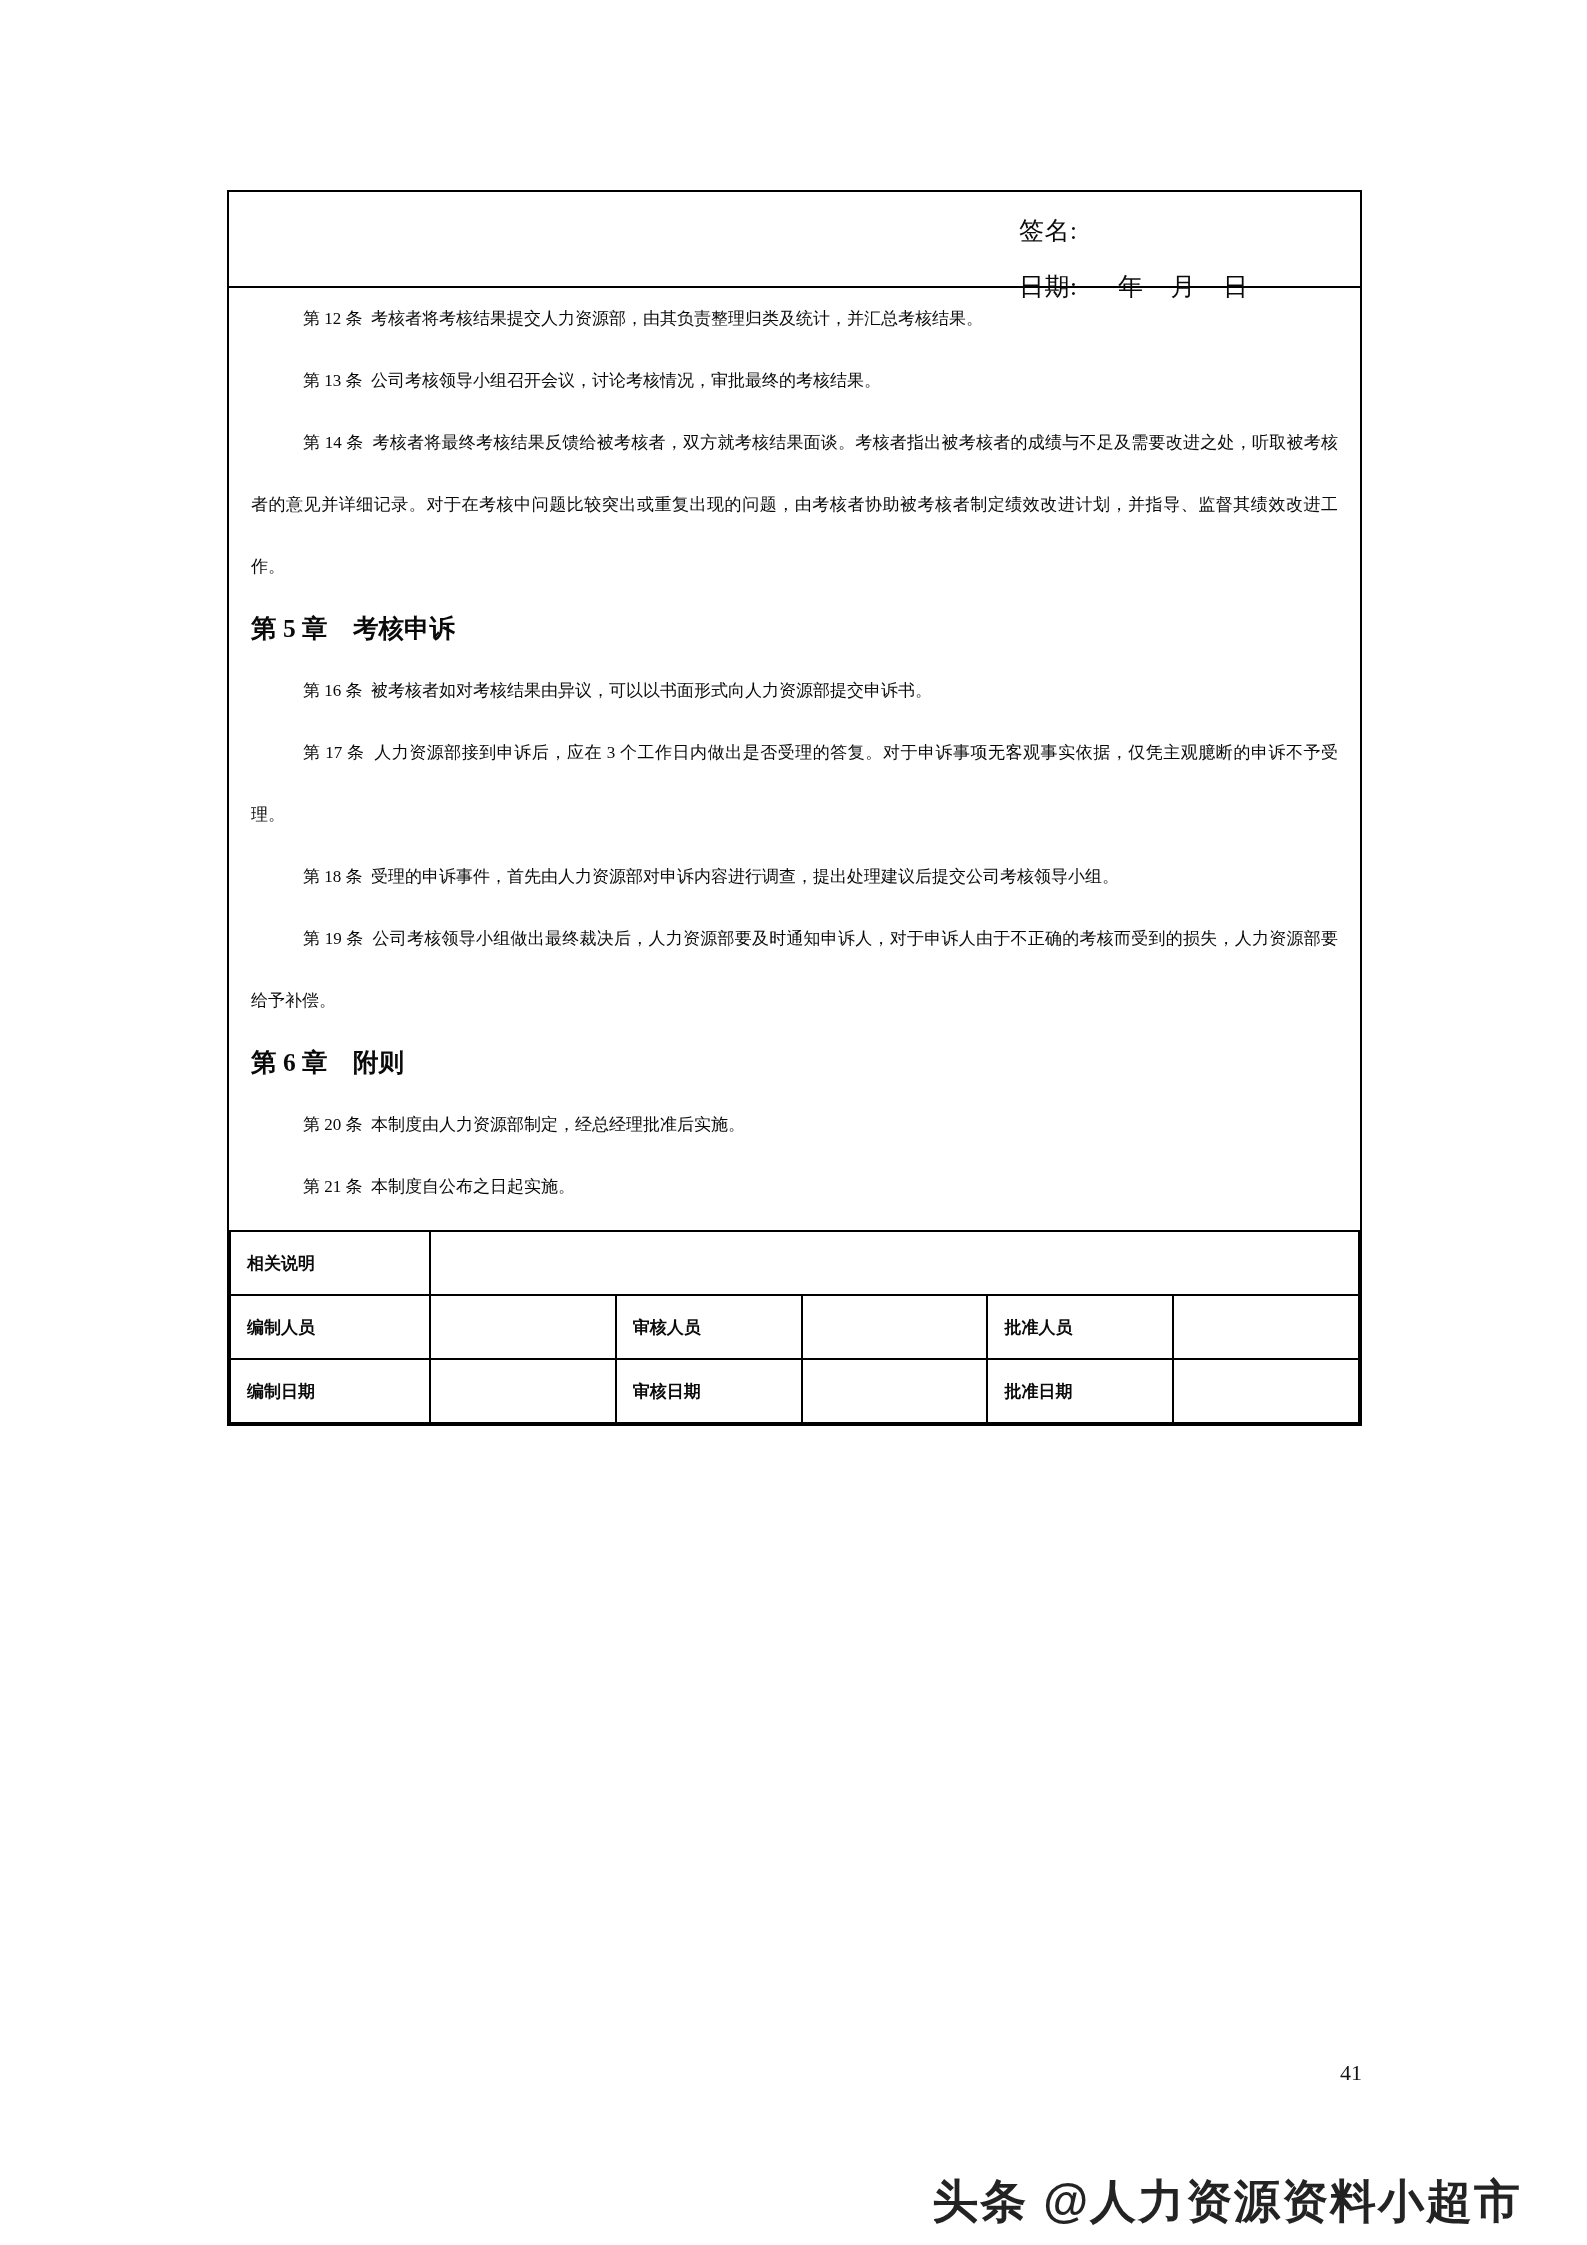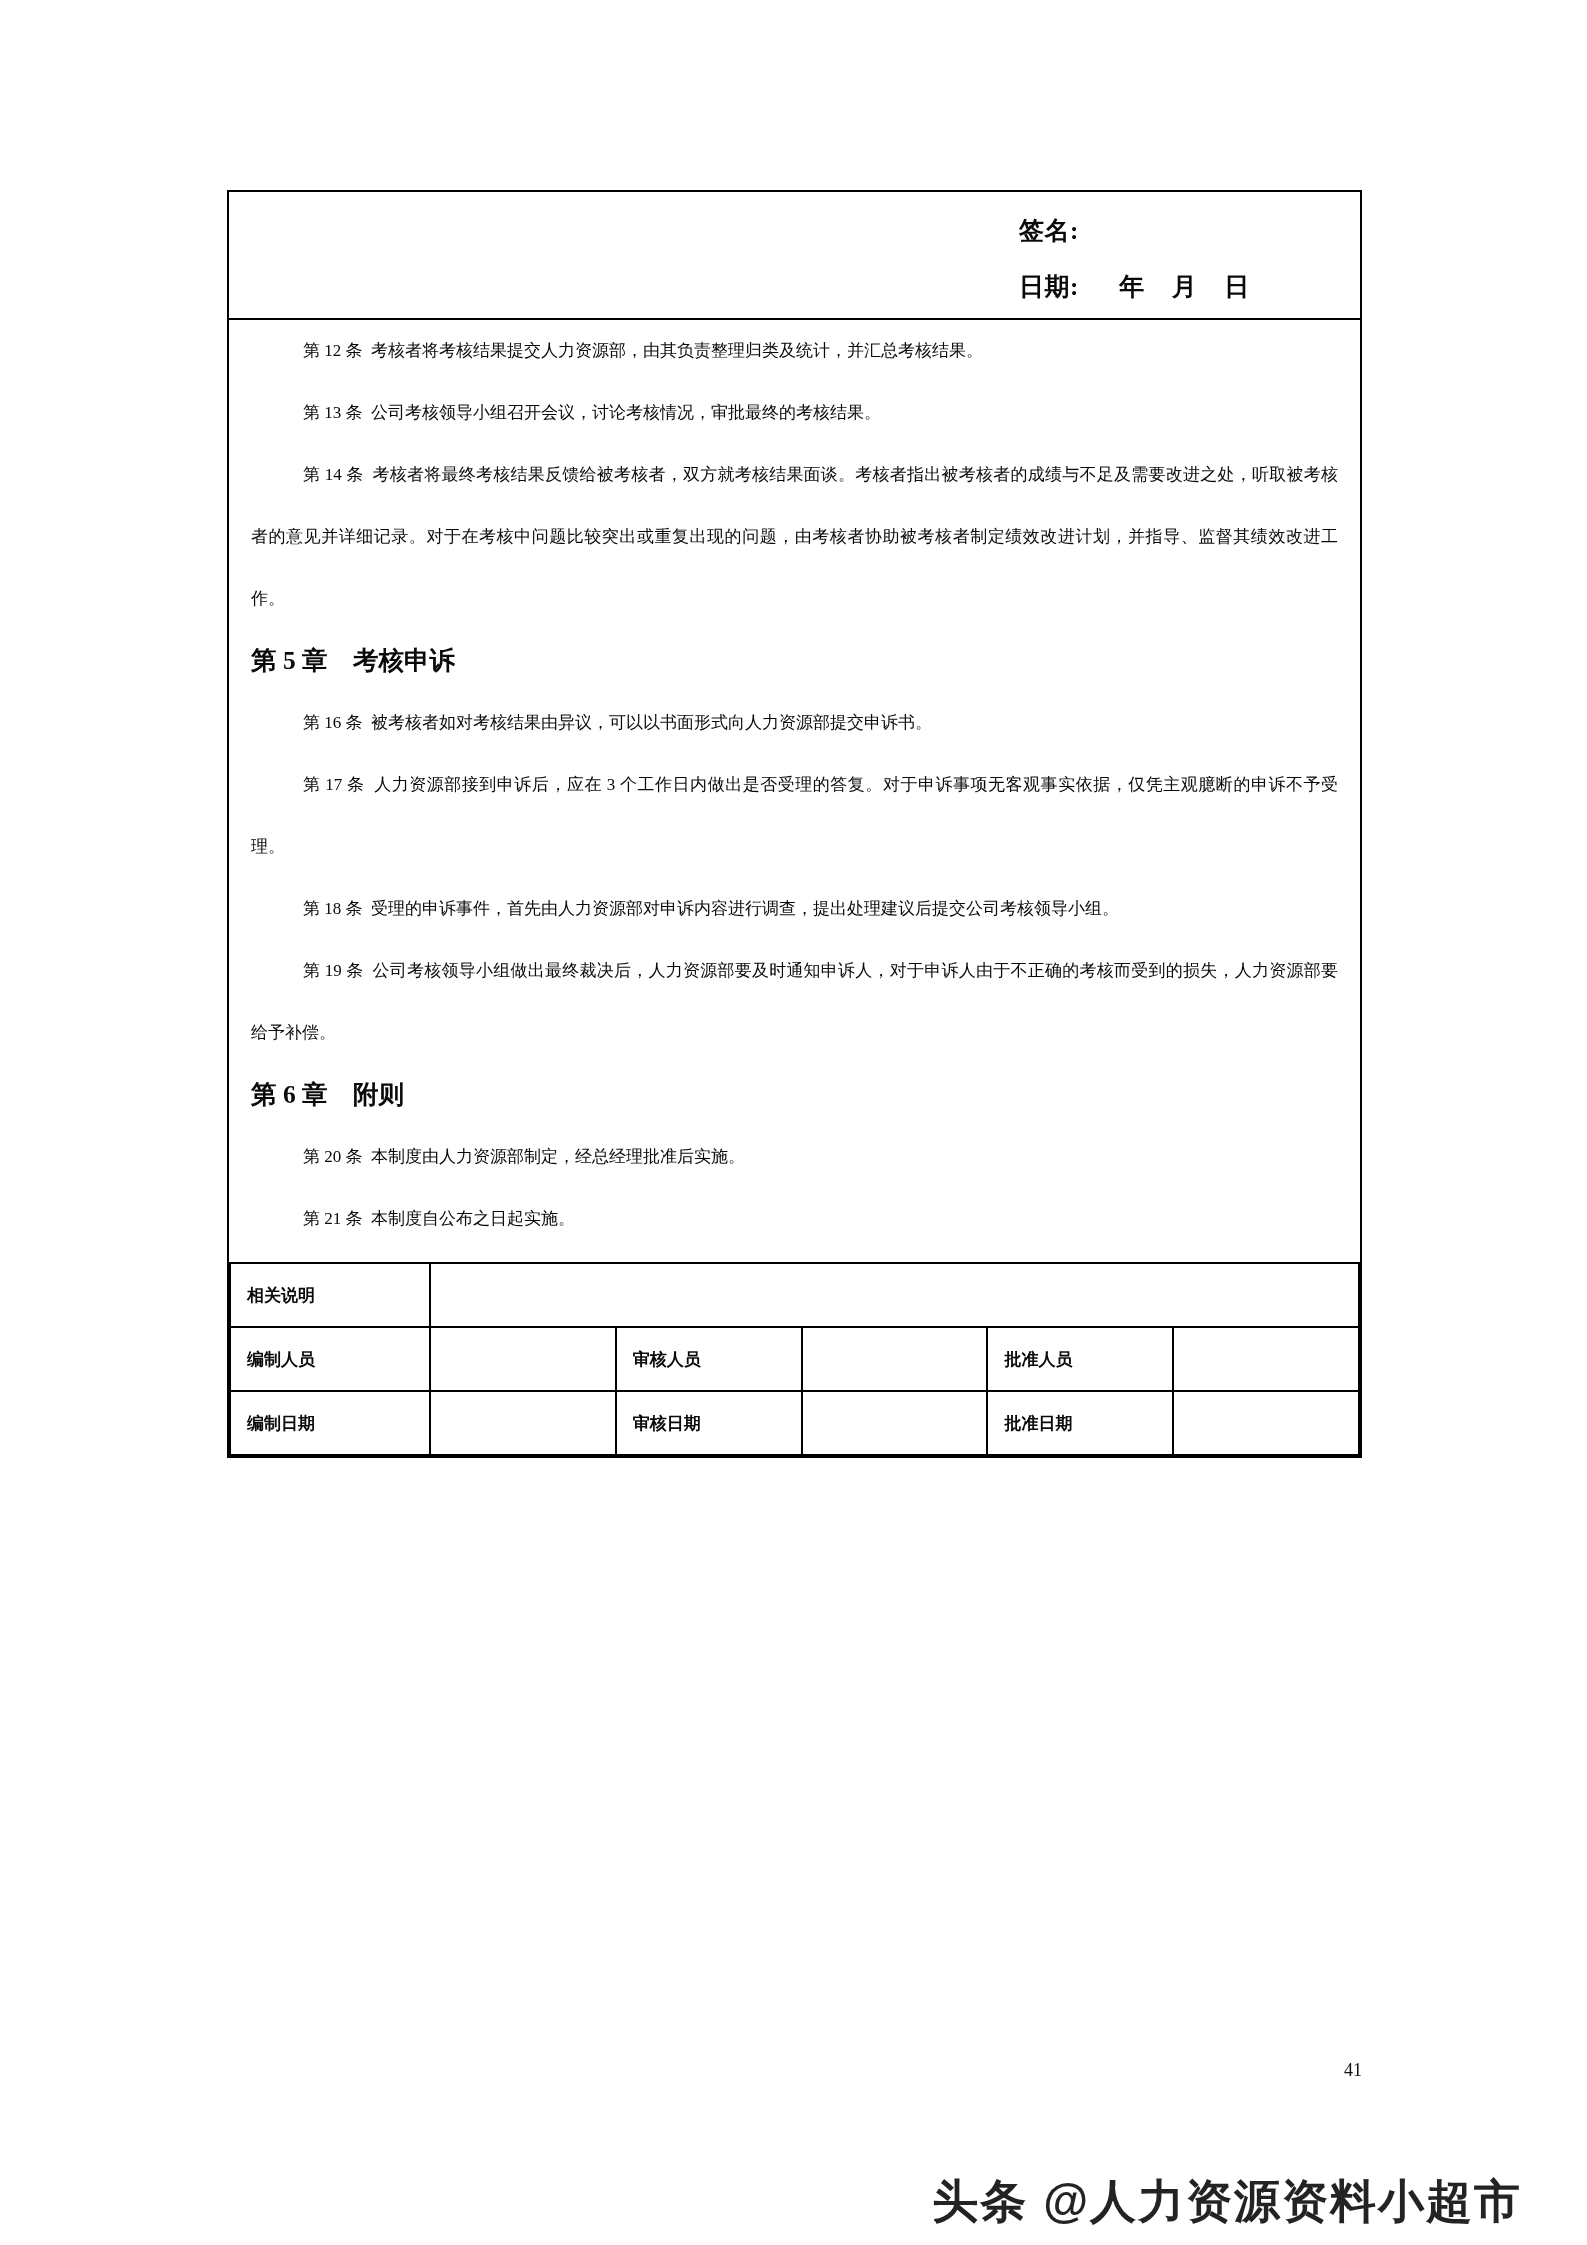--- a/index.html
+++ b/index.html
@@ -26,24 +26,23 @@
     border-right: 2px solid #000;
     border-top: 2px solid #000;
     border-bottom: 2px solid #000;
     box-sizing: border-box;
     background: #fff;
   }
 
   
   .sig-box {
     position: relative;
-    height: 128px;
+    height: 96px;
     border-bottom: 2px solid #000;
     box-sizing: border-box;
-    font-weight: bold;
   }
   .sig-line {
     position: absolute;
     font-size: 25px;
     letter-spacing: 0.5px;
     white-space: pre;
     line-height: 1;
   }
   .sig-name { left: 790px; top: 26px; }
   .sig-date { left: 790px; top: 82px; }
@@ -98,21 +97,21 @@
   .col-lab-c  { width: 170px; }
   .col-fill-c { width: 153px; }
 
   
   .page-number {
     position: absolute;
     left: 0;
     top: 2060px;
     width: 1362px;
     text-align: right;
-    font-size: 18px;
+    font-size: 22px;
     color: #111;
   }
 
   
   .watermark {
     position: absolute;
     left: 0;
     top: 2135px;
     width: 1522px;
     text-align: right;

